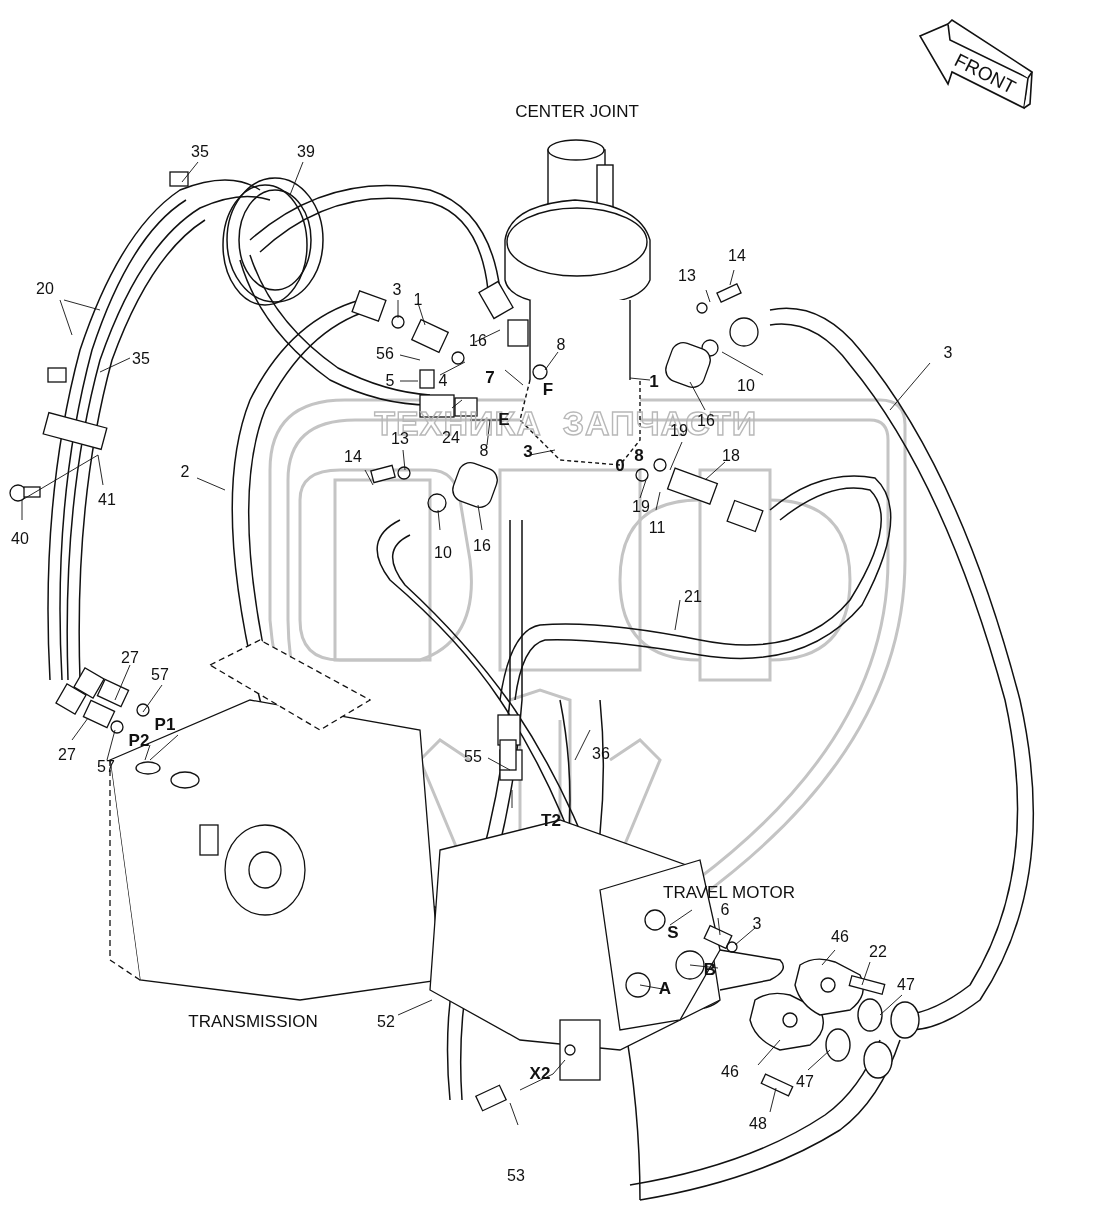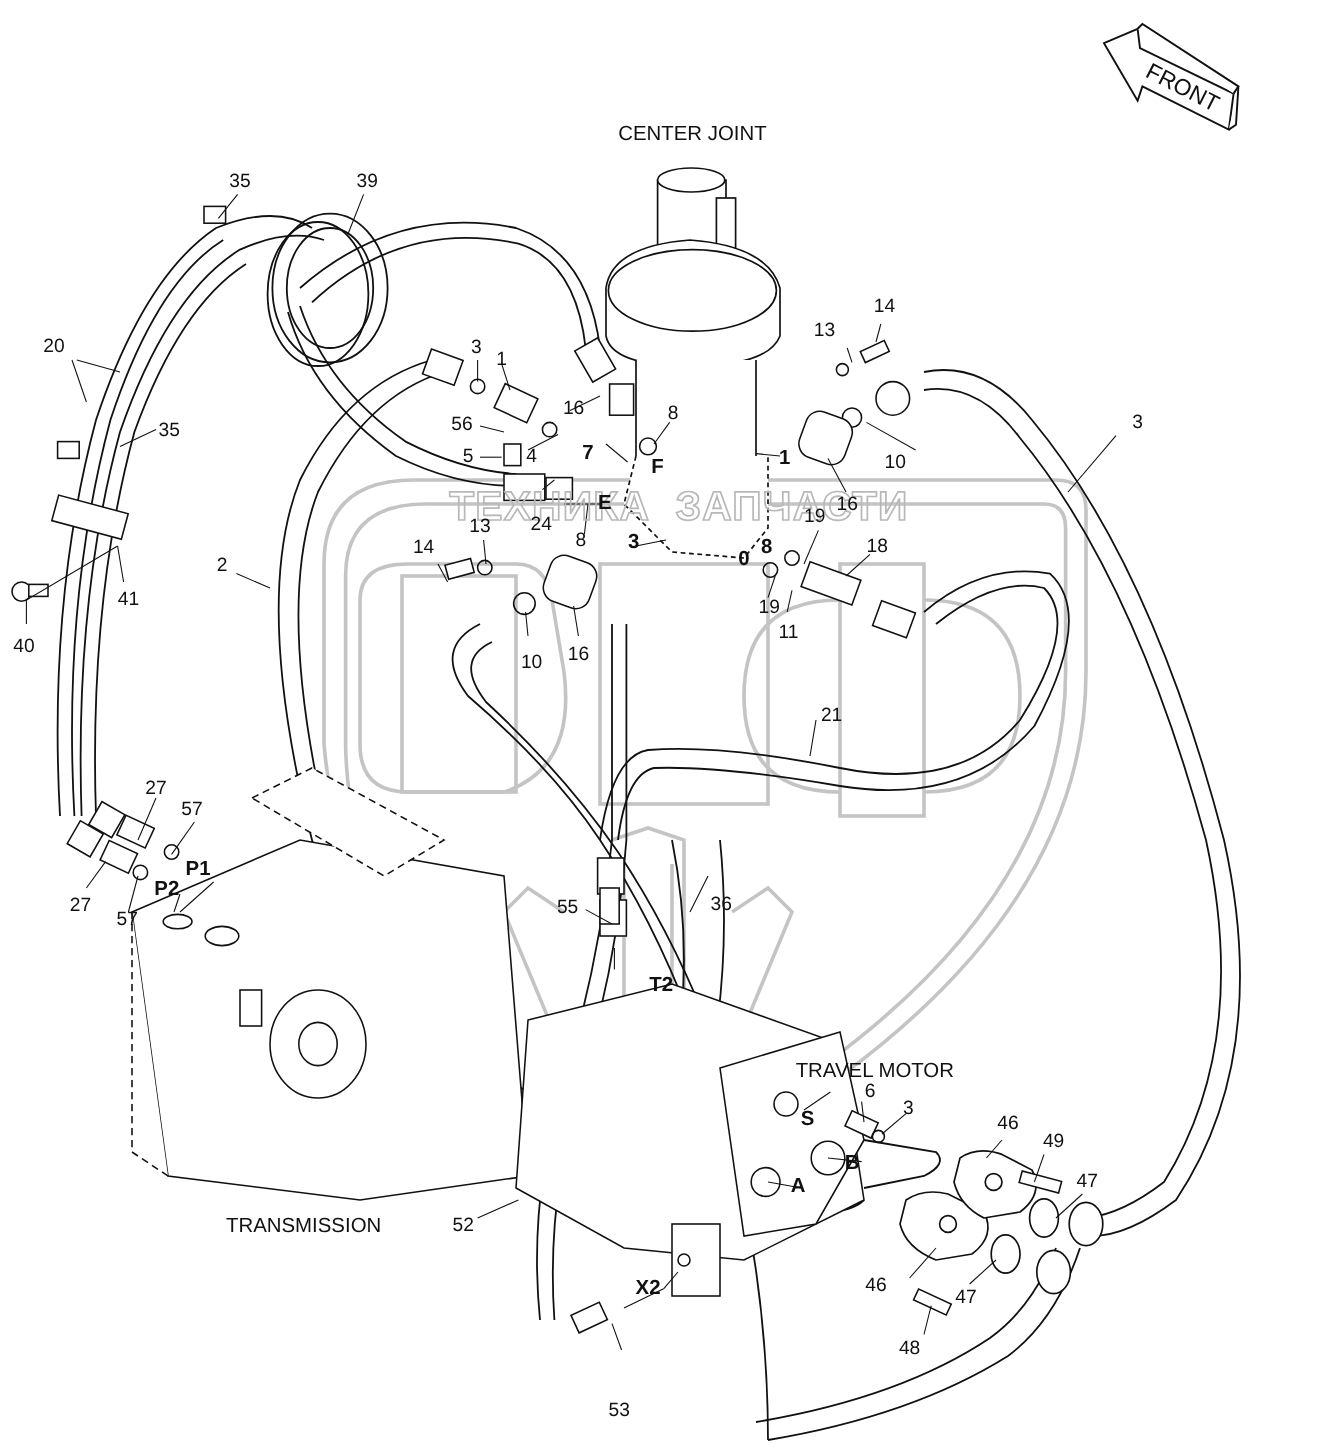--- a/index.html
+++ b/index.html
@@ -267,21 +267,21 @@
 <div class="lbl" style="left:693px;top:597px;">21</div>
 <div class="lbl" style="left:130px;top:658px;">27</div>
 <div class="lbl" style="left:160px;top:675px;">57</div>
 <div class="lbl" style="left:67px;top:755px;">27</div>
 <div class="lbl" style="left:106px;top:767px;">57</div>
 <div class="lbl" style="left:601px;top:754px;">36</div>
 <div class="lbl" style="left:473px;top:757px;">55</div>
 <div class="lbl" style="left:725px;top:910px;">6</div>
 <div class="lbl" style="left:757px;top:924px;">3</div>
 <div class="lbl" style="left:840px;top:937px;">46</div>
-<div class="lbl" style="left:878px;top:952px;">49</div>
+<div class="lbl" style="left:878px;top:952px;">22</div>
 <div class="lbl" style="left:906px;top:985px;">47</div>
 <div class="lbl" style="left:730px;top:1072px;">46</div>
 <div class="lbl" style="left:805px;top:1082px;">47</div>
 <div class="lbl" style="left:758px;top:1124px;">48</div>
 <div class="lbl" style="left:386px;top:1022px;">52</div>
 <div class="lbl" style="left:516px;top:1176px;">53</div>
 
 <div class="lbl bold" style="left:490px;top:377px;">7</div>
 <div class="lbl bold" style="left:548px;top:389px;">F</div>
 <div class="lbl bold" style="left:504px;top:419px;">E</div>

